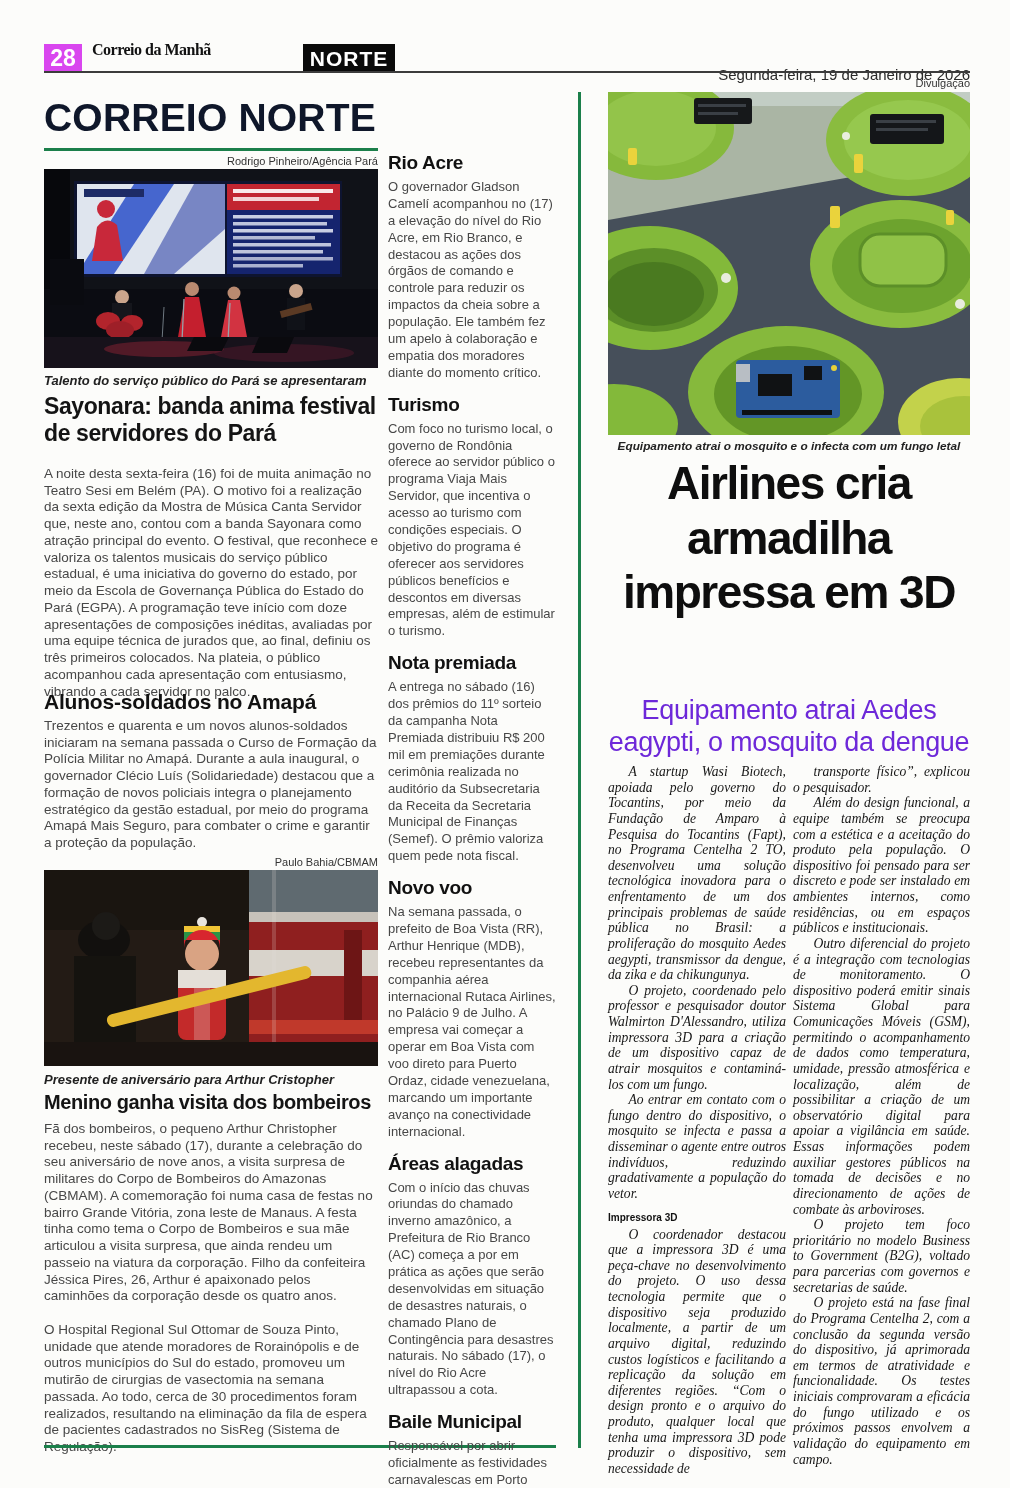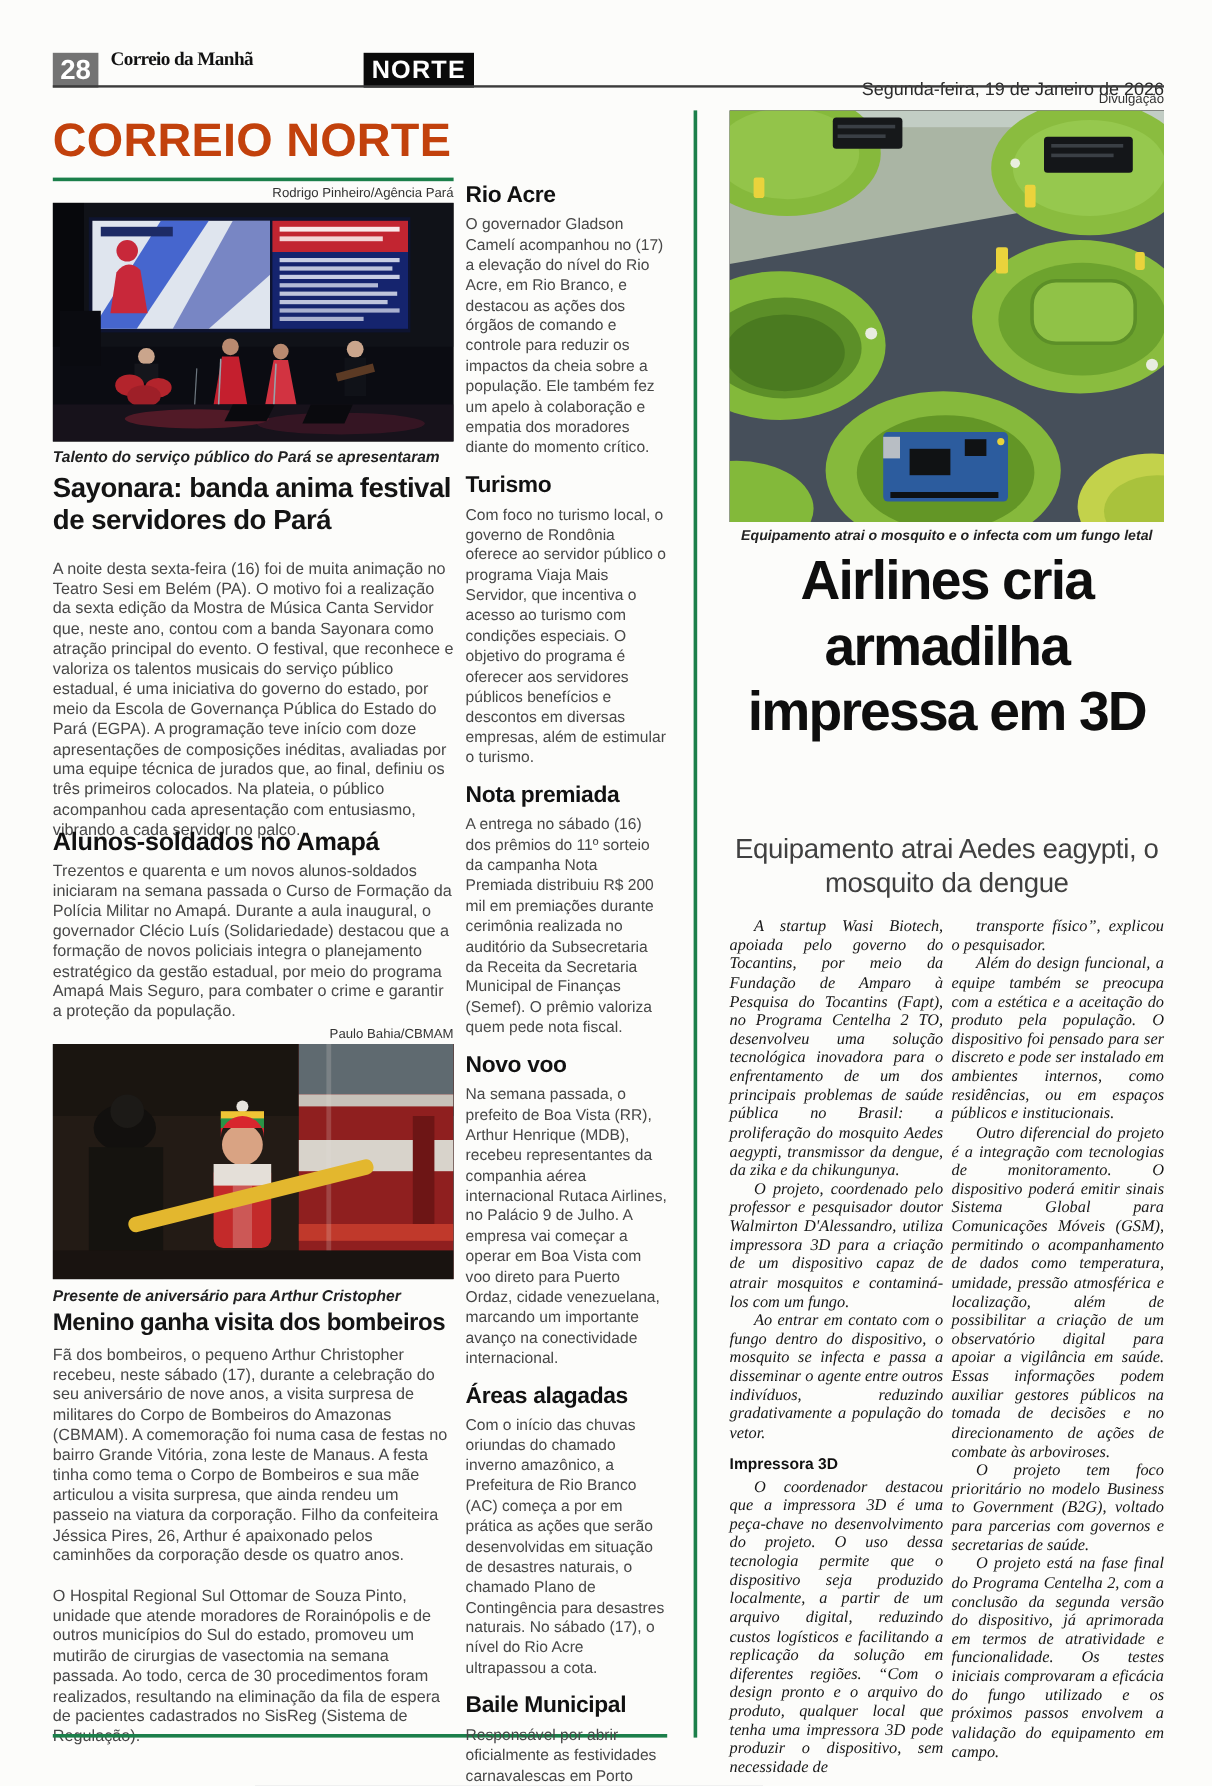--- a/index.html
+++ b/index.html
@@ -1,32 +1,32 @@
 <!DOCTYPE html>
 <html><head>
 <meta charset="utf-8">
 <style>
   html,body{margin:0;padding:0;background:#e8e8e8;}
   .page{position:relative;width:1010px;height:1488px;background:#fcfcfa;overflow:hidden;
         font-family:"Liberation Sans",sans-serif;color:#222;margin:0 auto;}
   .abs{position:absolute;}
   
-  .pagenum{left:44px;top:44px;width:38px;height:29px;background:#737373;color:#fff;
+  .pagenum{left:44px;top:44px;width:38px;height:29px;background:#d946ef;color:#fff;
            font-size:23px;font-weight:bold;display:flex;align-items:center;justify-content:center;}
   .logo{left:92px;top:41px;font-family:"Liberation Serif",serif;font-weight:bold;font-size:16px;
         color:#121212;letter-spacing:-0.5px;}
   .sectionbox{left:303px;top:44px;width:92px;height:29px;background:#0a0a0a;color:#fff;font-size:21px;
               font-weight:bold;display:flex;align-items:center;justify-content:center;letter-spacing:1px;}
   .date{right:40px;top:66px;font-size:15px;color:#2a2a2a;}
   .header-rule{left:44px;width:926px;top:71px;height:2px;background:#3c3c3c;}
   .credit{font-size:11px;color:#333;}
   .divulgacao{right:40px;top:77px;text-align:right;}
   
   .lc{left:44px;width:334px;}
-  .section-title{top:96px;font-size:39px;font-weight:bold;color:#c2410c;letter-spacing:0.2px;}
+  .section-title{top:96px;font-size:39px;font-weight:bold;color:#0f172a;letter-spacing:0.2px;}
   .green{background:#1b7f4a;}
   .green-underline{top:148px;height:3px;}
   .credit1{top:155px;text-align:right;}
   .photo{overflow:hidden;background:#111;}
   .photo svg{display:block;width:100%;height:100%;}
   .photo1{top:169px;height:199px;}
   .caption{font-size:13px;font-style:italic;font-weight:bold;color:#222;}
   .caption1{top:373px;}
   .headline1{top:393px;font-size:23px;font-weight:bold;line-height:1.18;color:#141414;letter-spacing:-0.4px;}
   .sansbody{font-size:13.5px;line-height:1.24;color:#474747;}
@@ -46,27 +46,27 @@
   .mid{left:388px;top:152px;width:168px;}
   .brief{margin-bottom:12px;}
   .brief h3{margin:0 0 5px 0;font-size:19px;font-weight:bold;color:#111;letter-spacing:-0.3px;}
   .brief p{margin:0;font-size:13px;line-height:1.3;color:#474747;}
   .v-divider{left:578px;top:92px;width:3px;height:1356px;}
   
   .rc{left:608px;width:362px;text-align:center;}
   .photo3{top:92px;height:343px;}
   .caption3{top:439px;font-size:11.8px;}
   .headline-main{top:456px;font-size:46px;font-weight:bold;line-height:1.19;color:#0e0e0e;letter-spacing:-1.5px;}
-  .deck{top:694px;font-size:23px;line-height:1.2;color:#404040;letter-spacing:-0.3px;}
+  .deck{top:694px;font-size:27px;line-height:1.2;color:#6d28d9;letter-spacing:-0.3px;}
   .serifcol{top:764px;}
   .serifcol1{left:608px;width:178px;}
   .serifcol2{left:793px;width:177px;}
   .serifcol p{font-family:"Liberation Serif",serif;font-size:13.6px;line-height:1.15;color:#161616;
               text-align:justify;text-indent:1.5em;margin:0;font-style:italic;}
-  .sub3d{font-family:"Liberation Sans",sans-serif;font-size:13px;font-weight:bold;color:#111;
+  .sub3d{font-family:"Liberation Sans",sans-serif;font-size:10px;font-weight:bold;color:#111;
          margin:10px 0 4px 0;text-indent:0;}
 </style>
 </head>
 <body>
 
 <div class="page">
 
   <div class="abs pagenum">28</div>
   <div class="abs logo">Correio da Manhã</div>
   <div class="abs sectionbox">NORTE</div>

